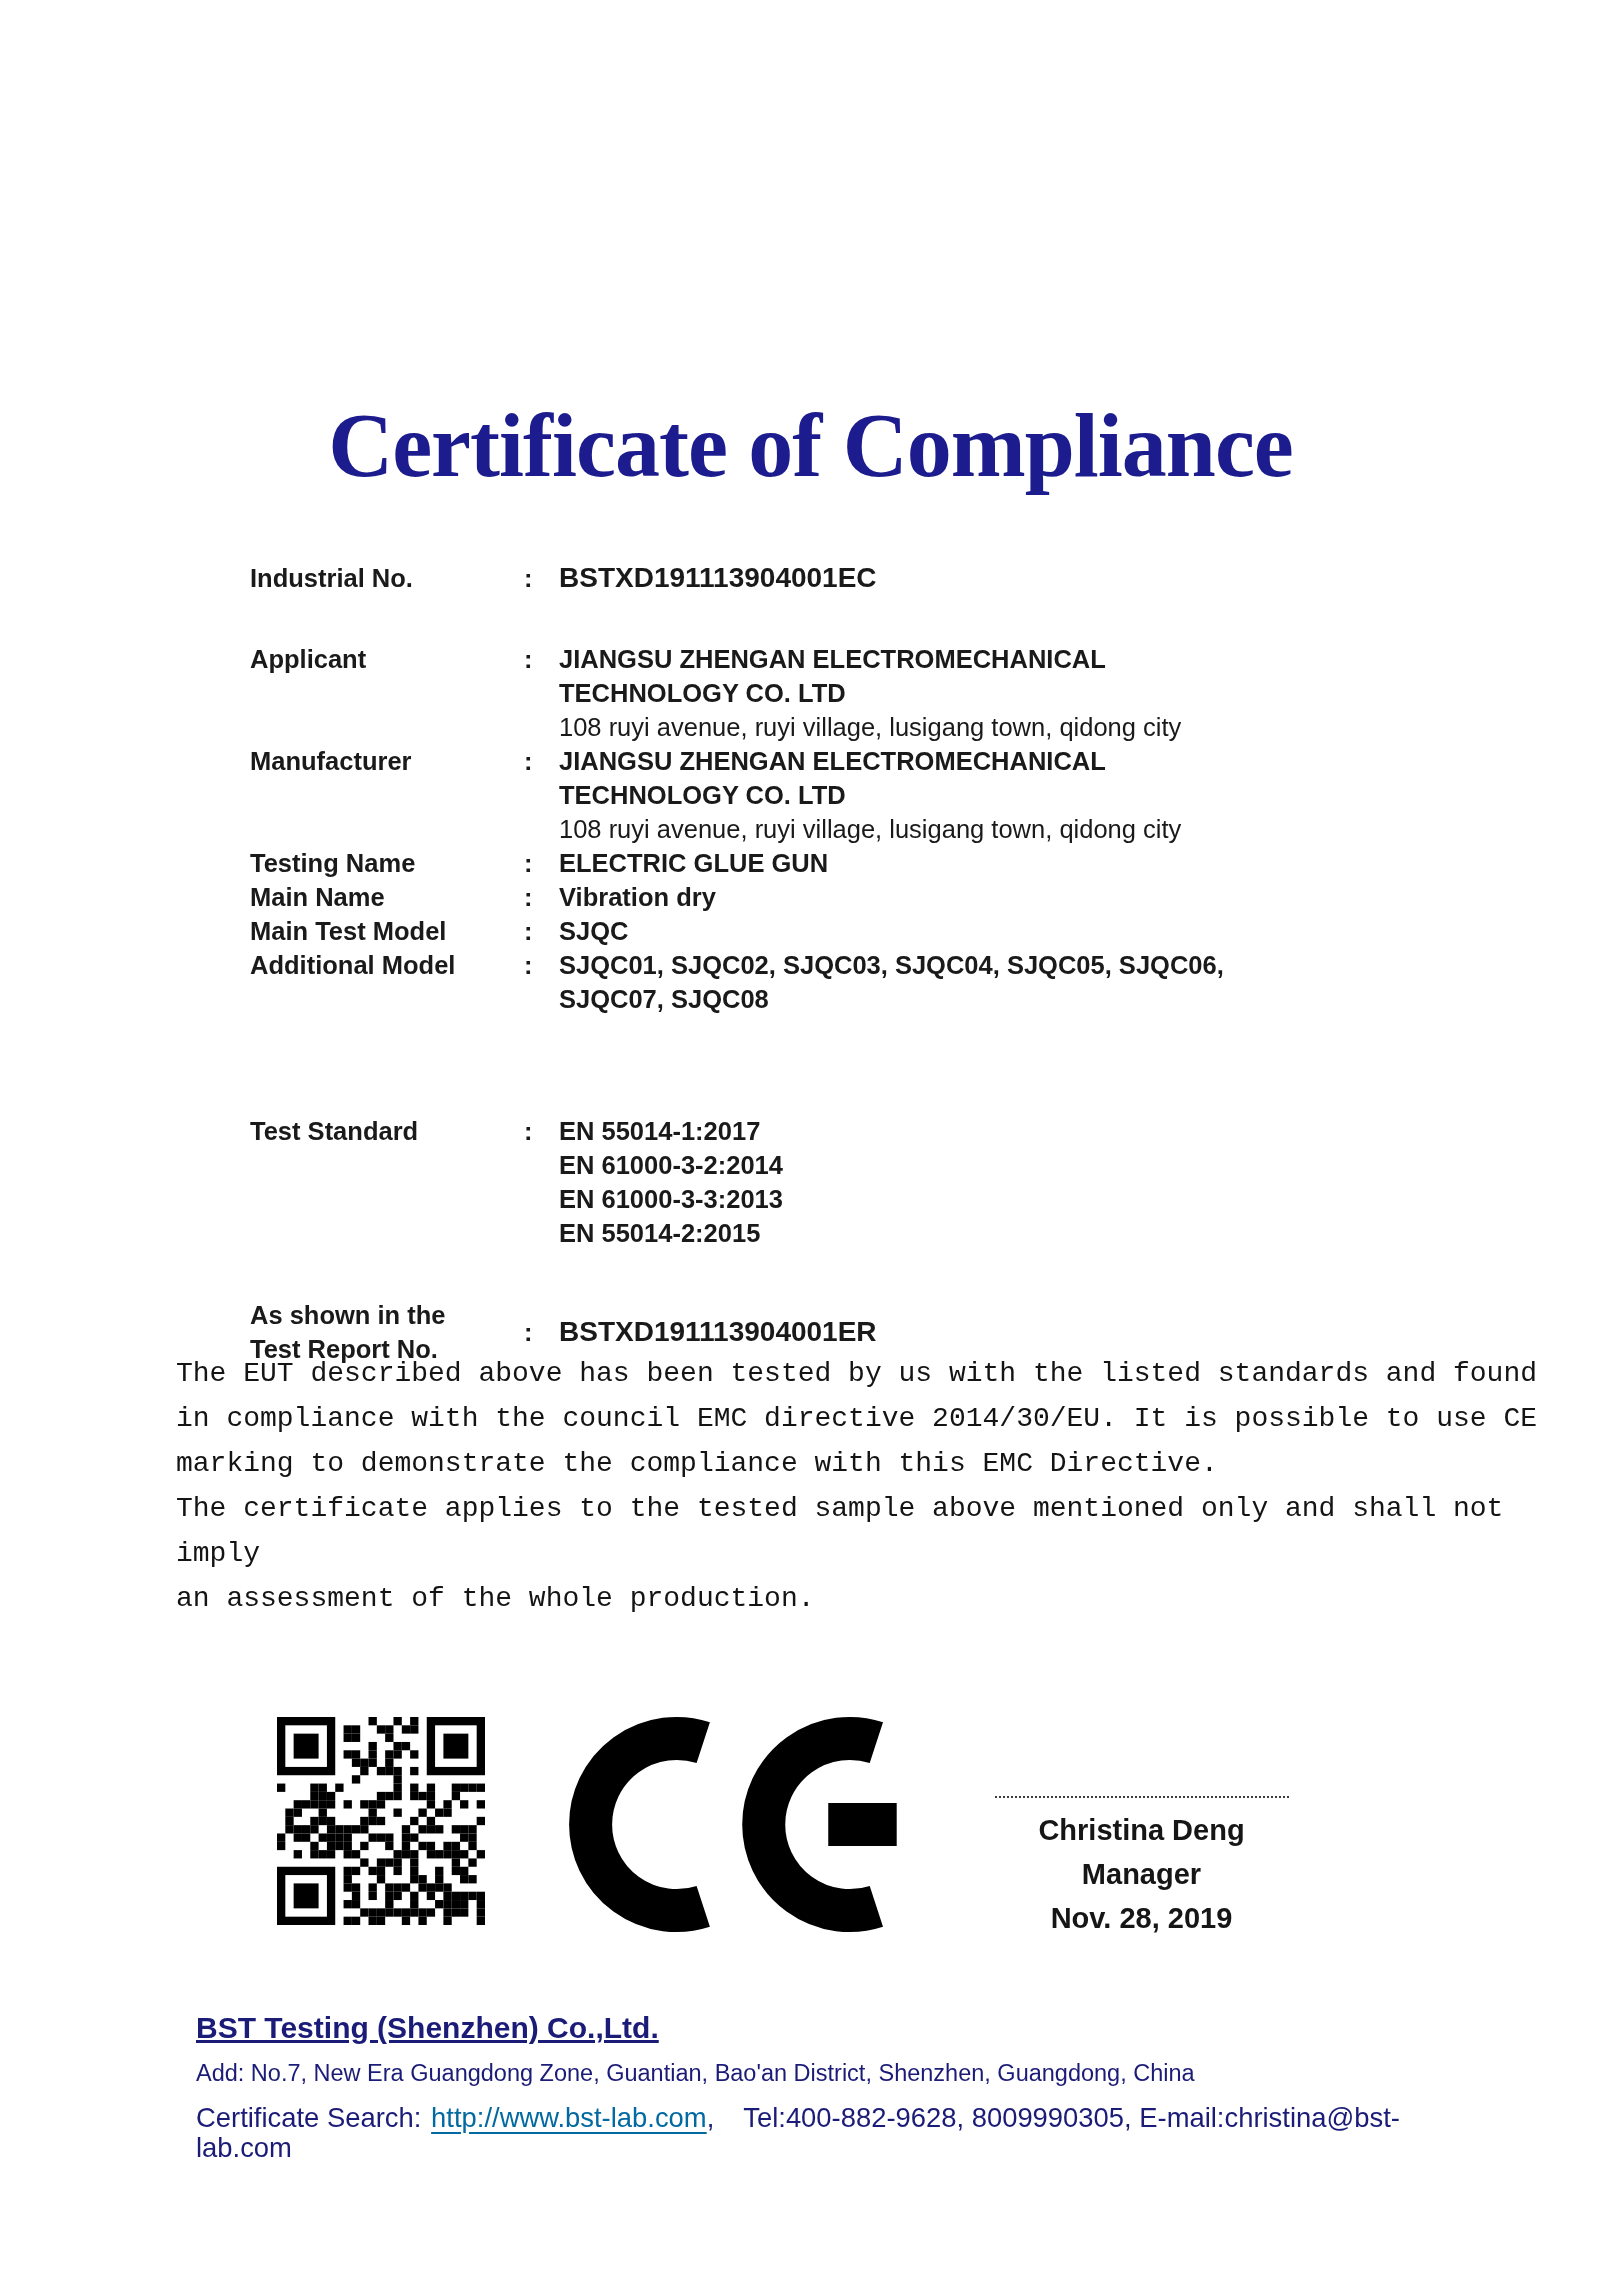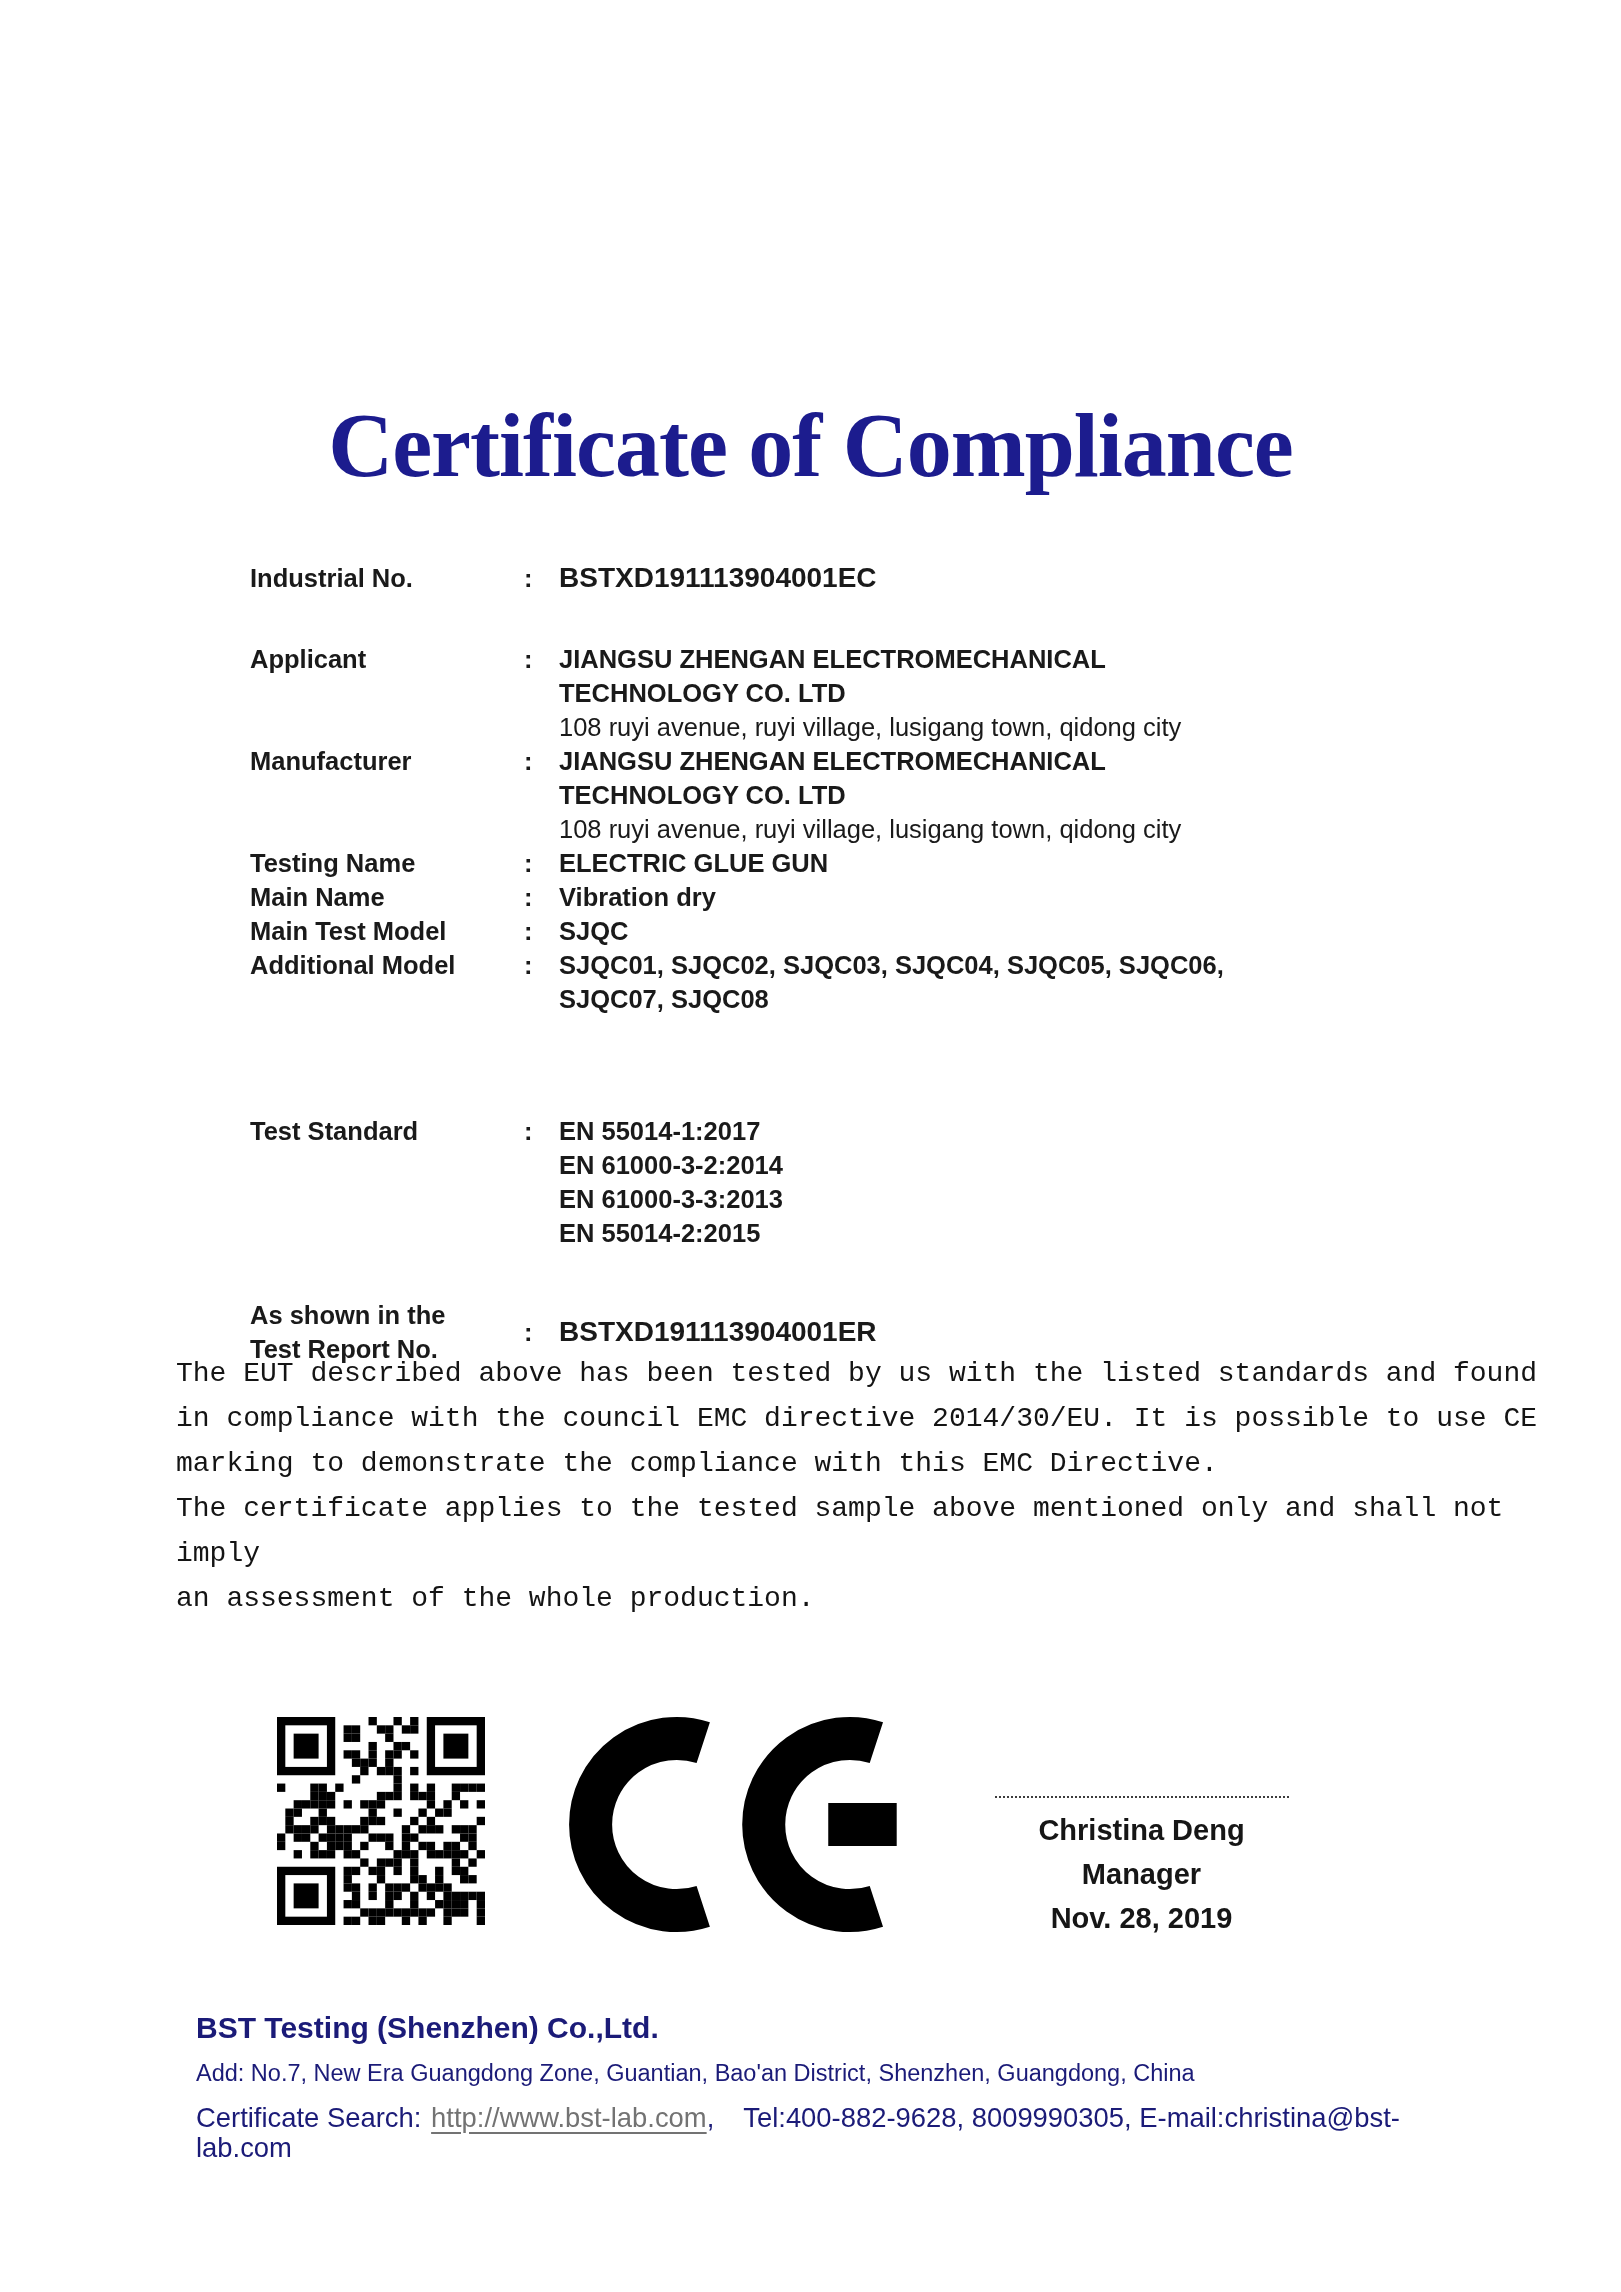--- a/index.html
+++ b/index.html
@@ -55,25 +55,25 @@
   .ce{position:absolute;left:564px;top:1713px;width:372px;height:223px;}
   .sig{
     position:absolute;left:980px;top:1796px;width:323px;
     text-align:center;
   }
   .sig .dots{width:294px;margin:0 auto;border-top:2.9px dotted #3c3c3c;height:0;}
   .sig .line{font-size:29px;font-weight:700;line-height:44px;color:#161616;}
   .sig .line.first{margin-top:9.8px;}
   
   .footer{position:absolute;left:196px;top:2011px;width:1294px;color:#1b1b78;}
-  .footer .company{font-size:30px;font-weight:700;line-height:33px;color:#1b1b78;}
+  .footer .company{font-size:30px;font-weight:700;line-height:33px;color:#1b1b78;text-decoration:underline;}
   .footer .address{font-size:23.5px;line-height:25.5px;margin-top:16.7px;color:#1b1b78;}
   .footer .search{font-size:27.4px;line-height:30px;margin-top:16.7px;color:#1b1b78;}
   .footer .search .url{
-    color:#737373;text-decoration:underline;text-underline-offset:4.9px;margin-left:9.8px;
+    color:#0369a1;text-decoration:underline;text-underline-offset:4.9px;margin-left:9.8px;
   }
   .footer .search .contact{margin-left:29px;}
 </style>
 </head>
 <body>
 
 <div class="page">
 
   <div class="title">Certificate of Compliance</div>
 

